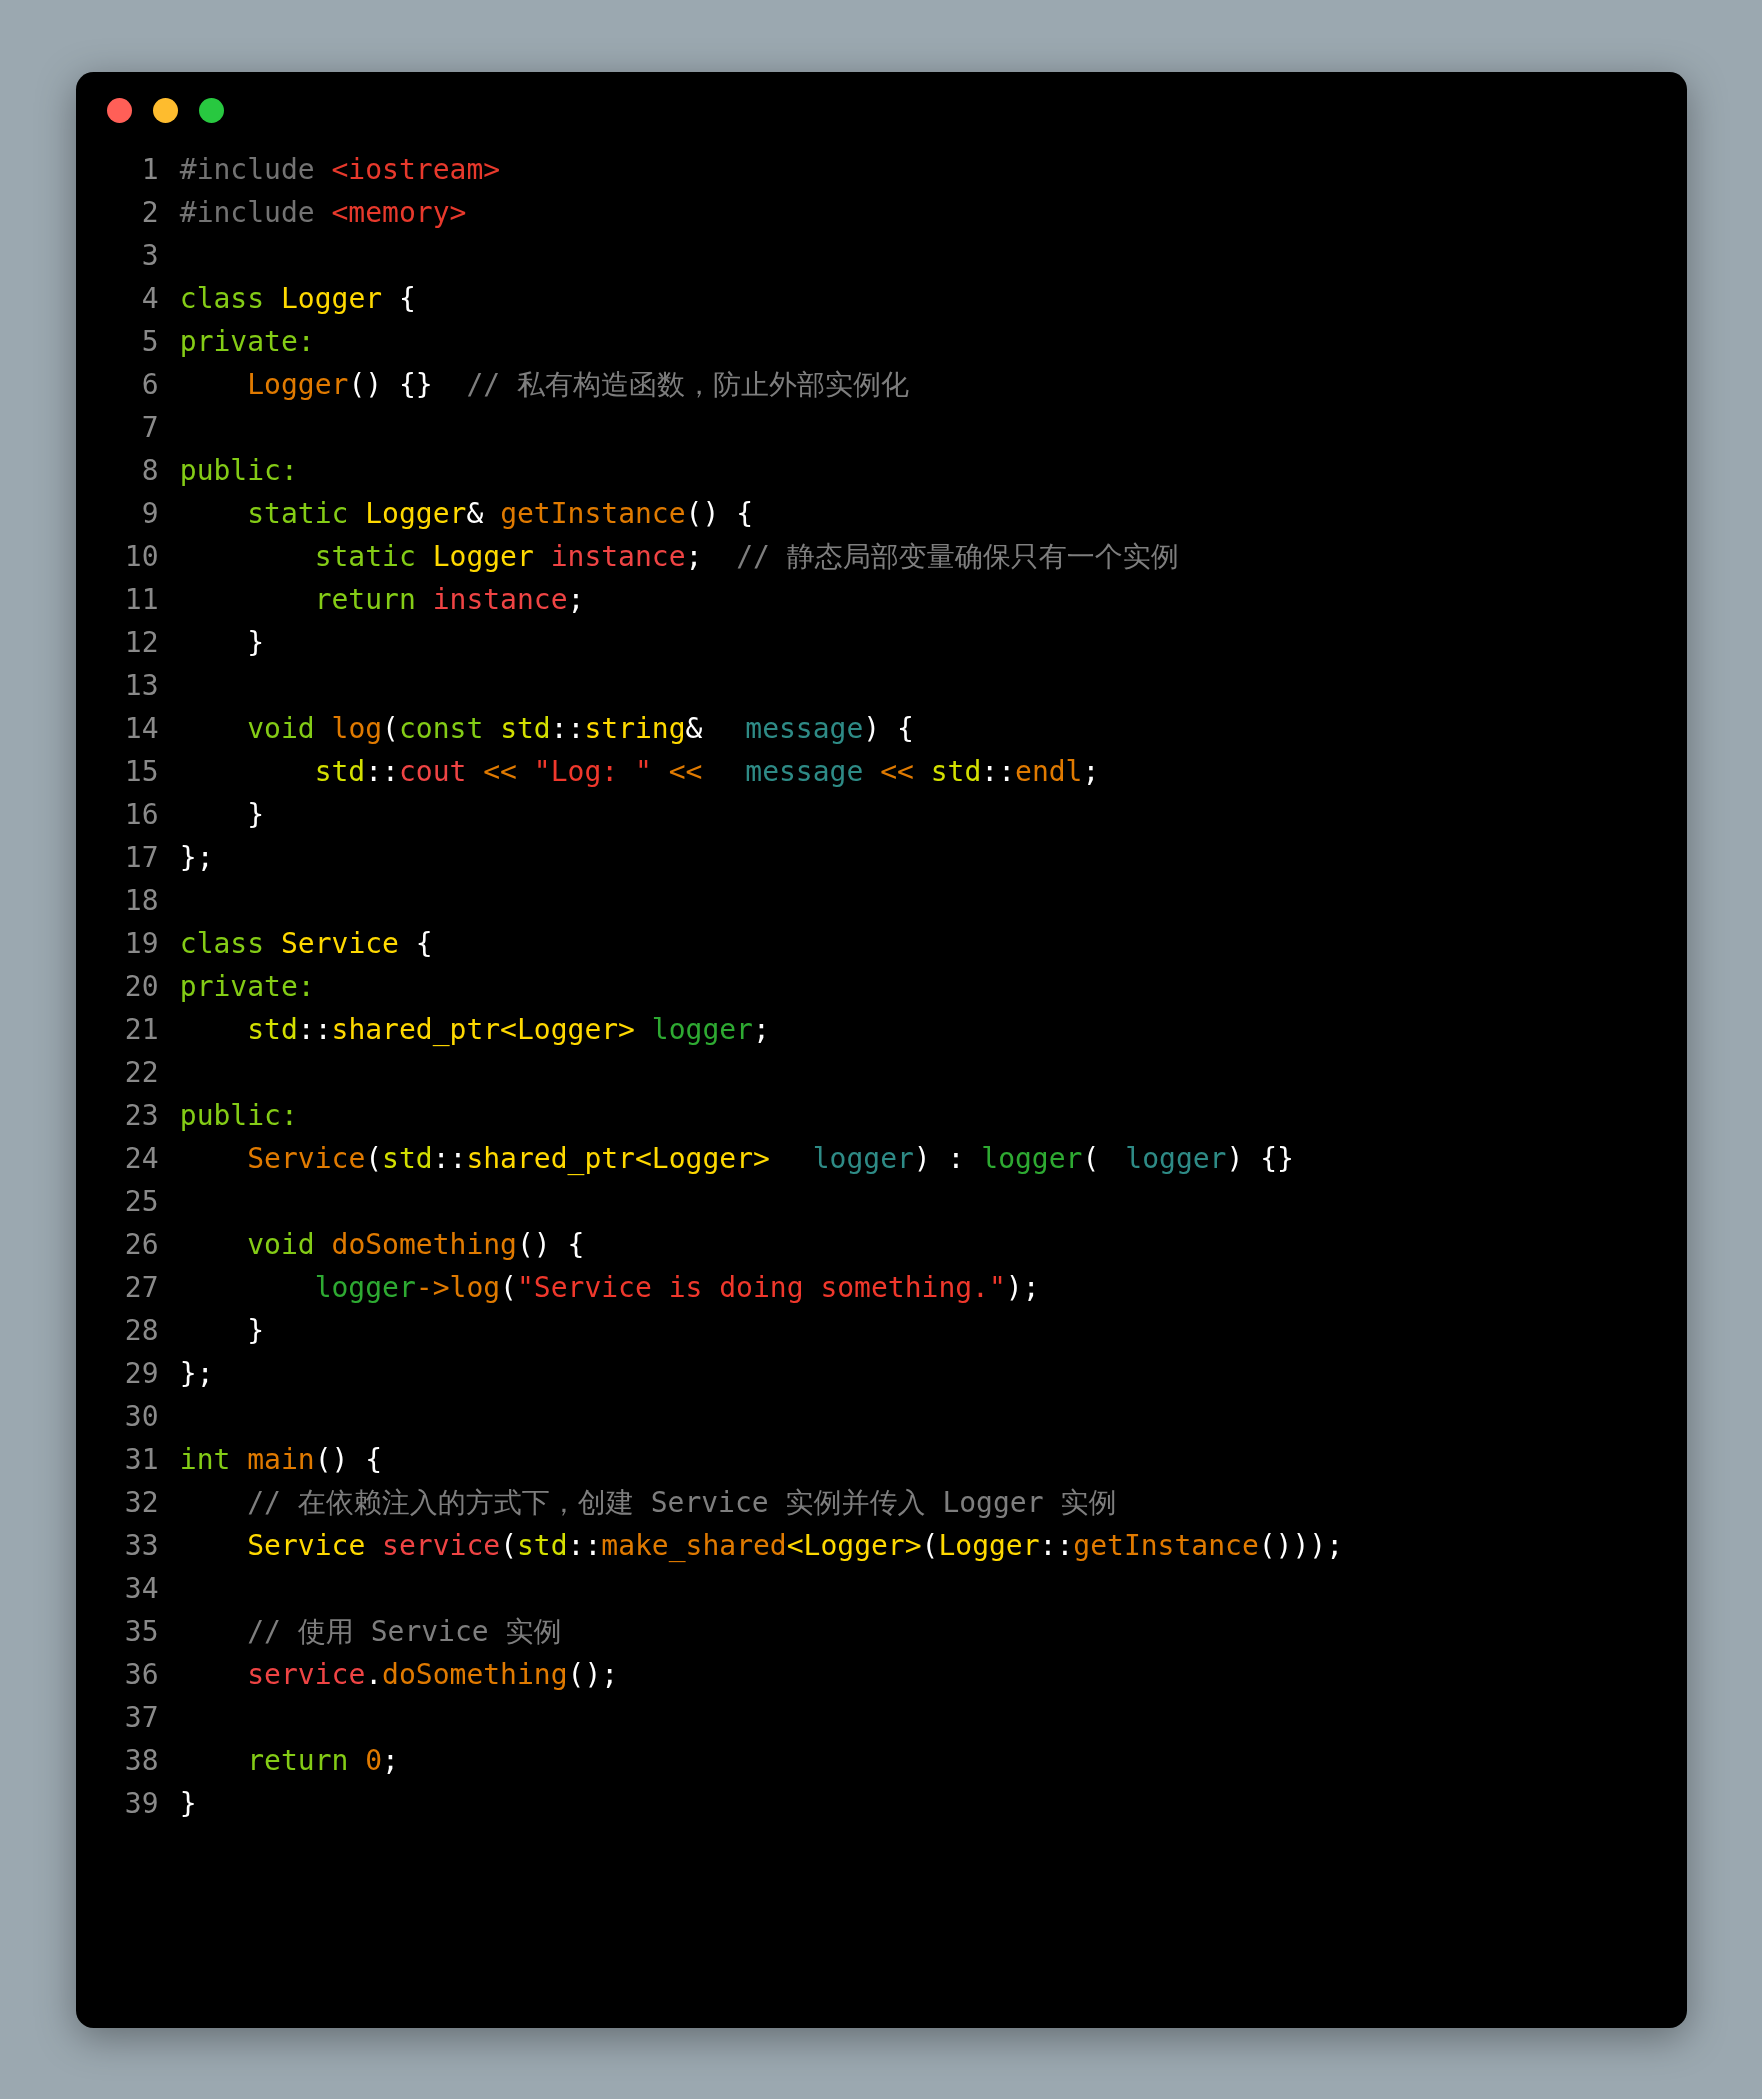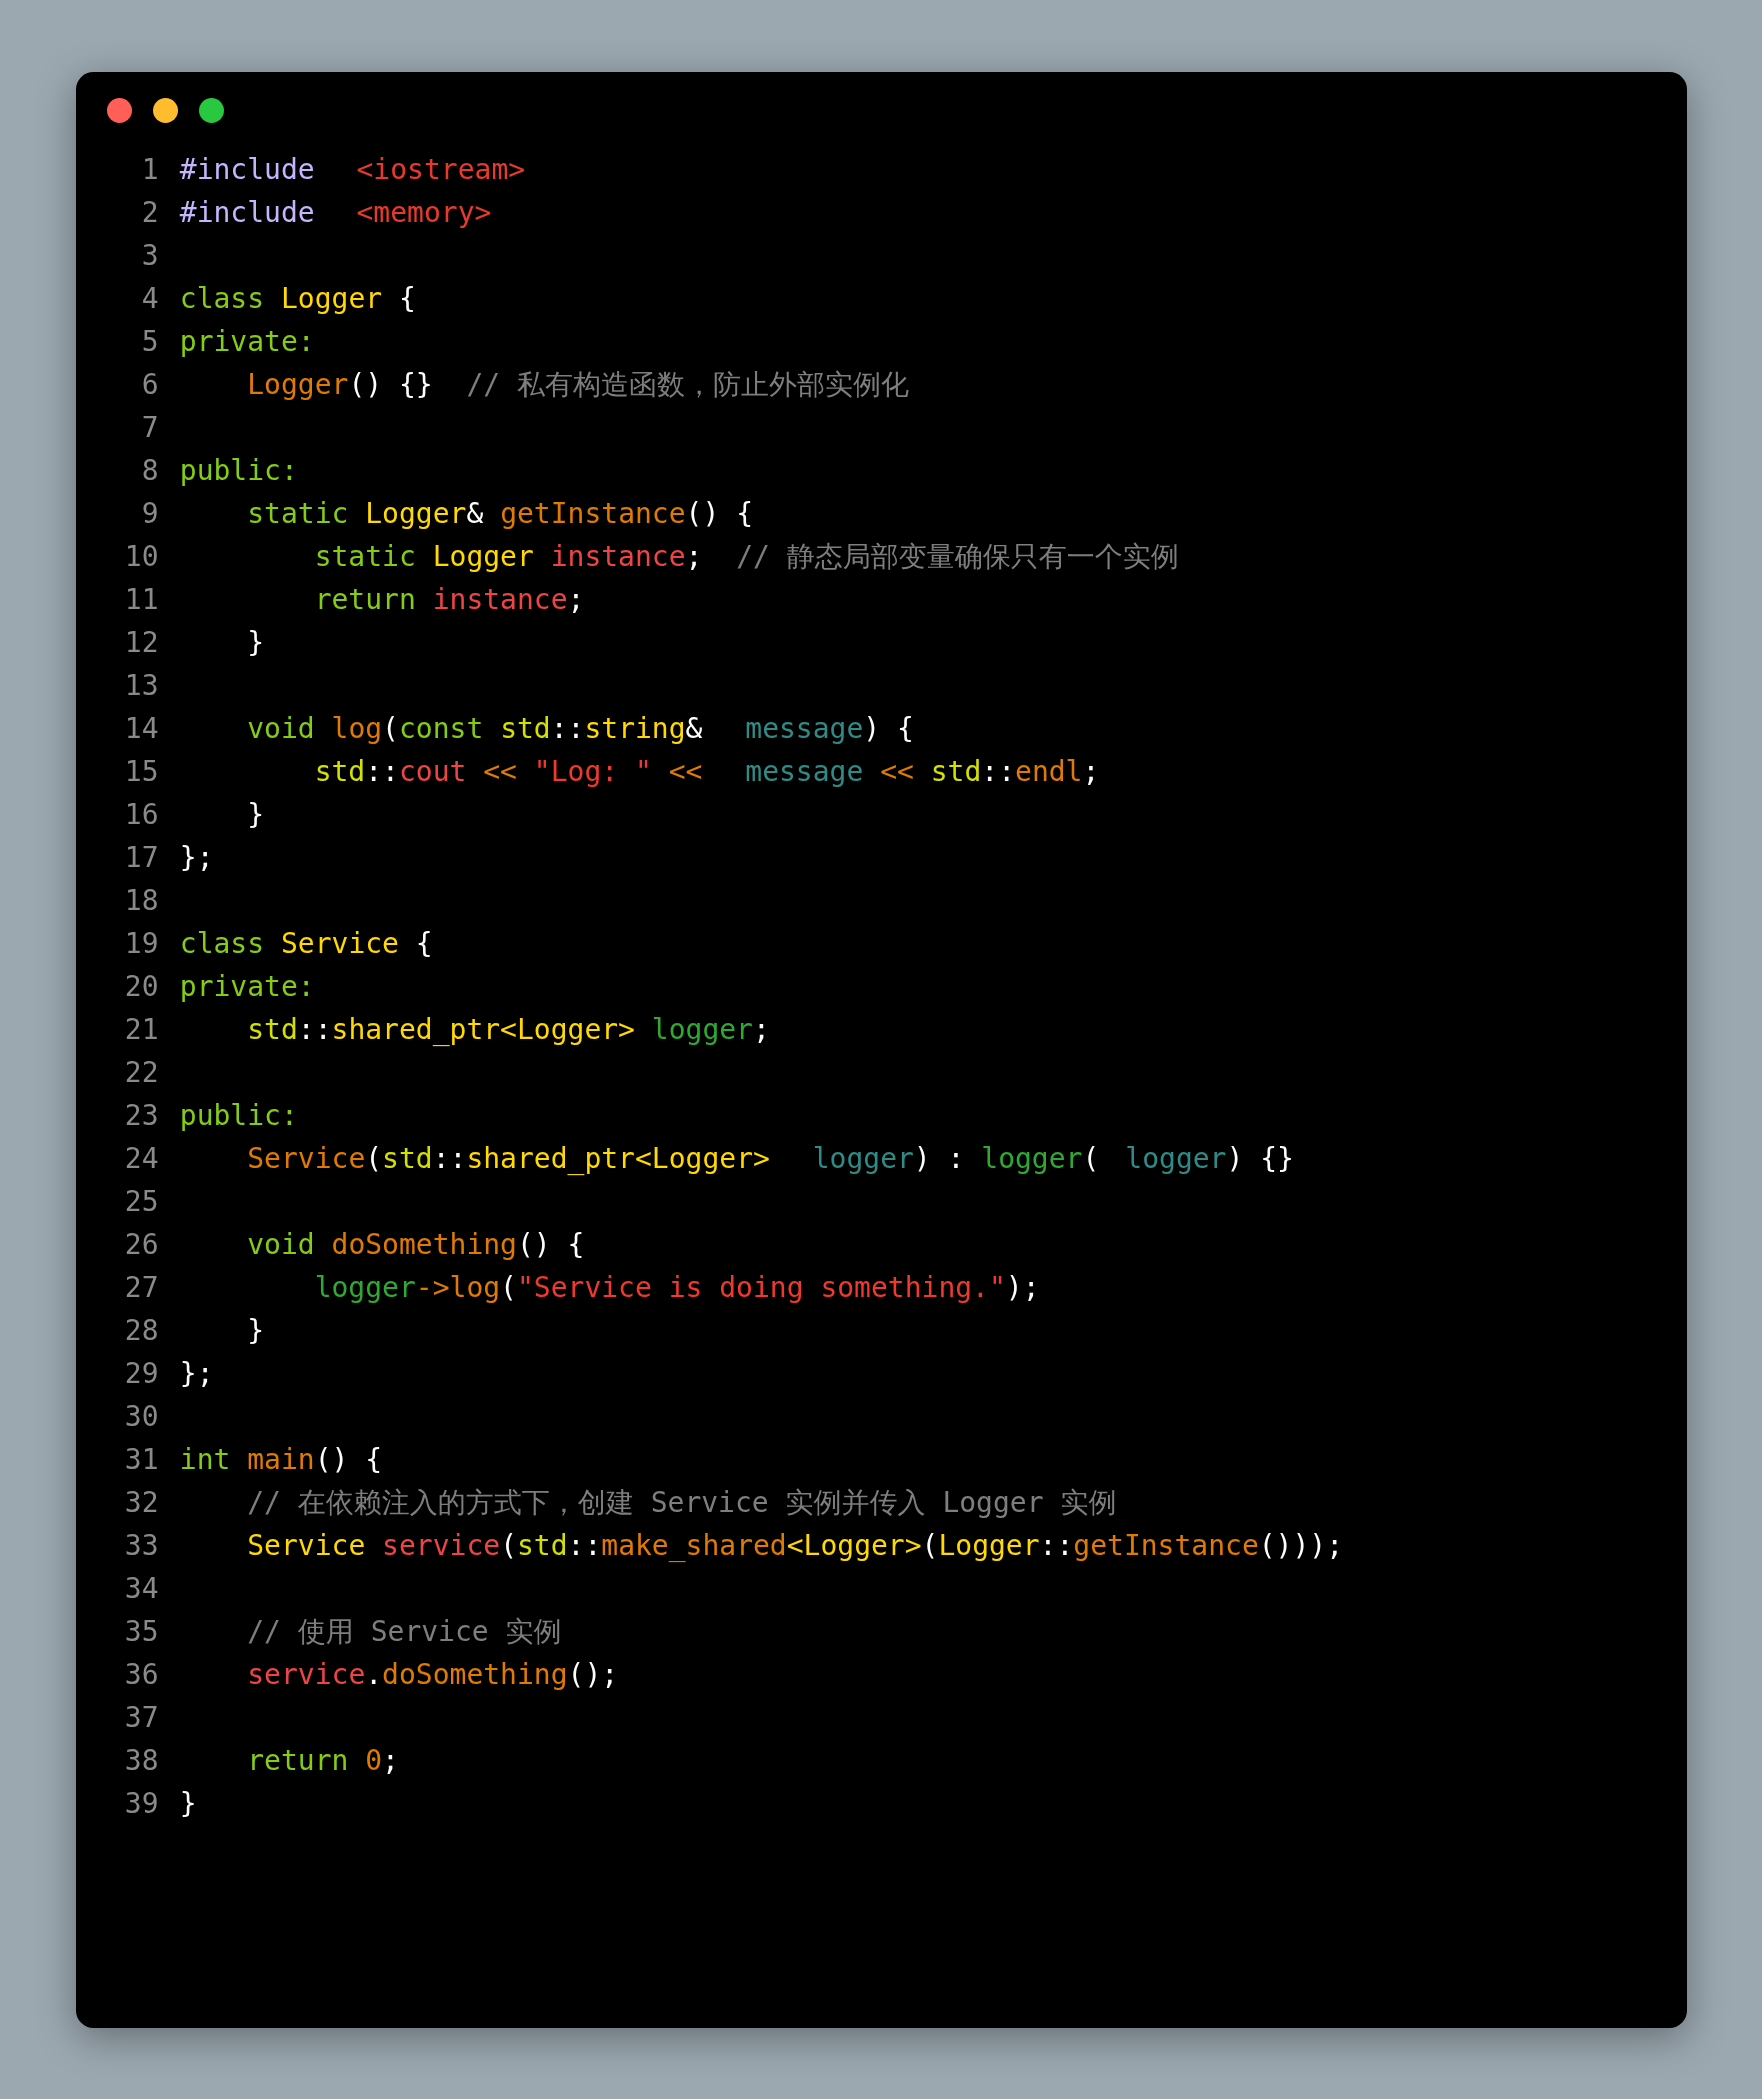--- a/index.html
+++ b/index.html
@@ -54,22 +54,22 @@
     display: inline-block;
     width: 60px;
     text-align: right;
     color: #8a8a8a;
     margin-right: 21.3px;
     user-select: none;
   }
   .row { display: block; height: 43px; }
 
   
-  .pre   { color: #c4b5fd; }  
-  .inc   { color: #e8392c; margin-left: 25px; }  
+  .pre   { color: #737373; }  
+  .inc   { color: #e8392c; }  
   .kw    { color: #84cc16; text-align: center; }  
   .type  { color: #ffd900; }  
   .ns    { color: #d4e000; text-align: center; }  
   .fn    { color: #e07a00; }  
   .op    { color: #e07a00; }  
   .var   { color: #ef4444; }  
   .param { color: #2e8b86; margin-left: 26px; }  
   .mem   { color: #2eaa32; }  
   .str   { color: #f0382c; }  
   .cmt   { color: #7e7e7e; text-align: right; }  

